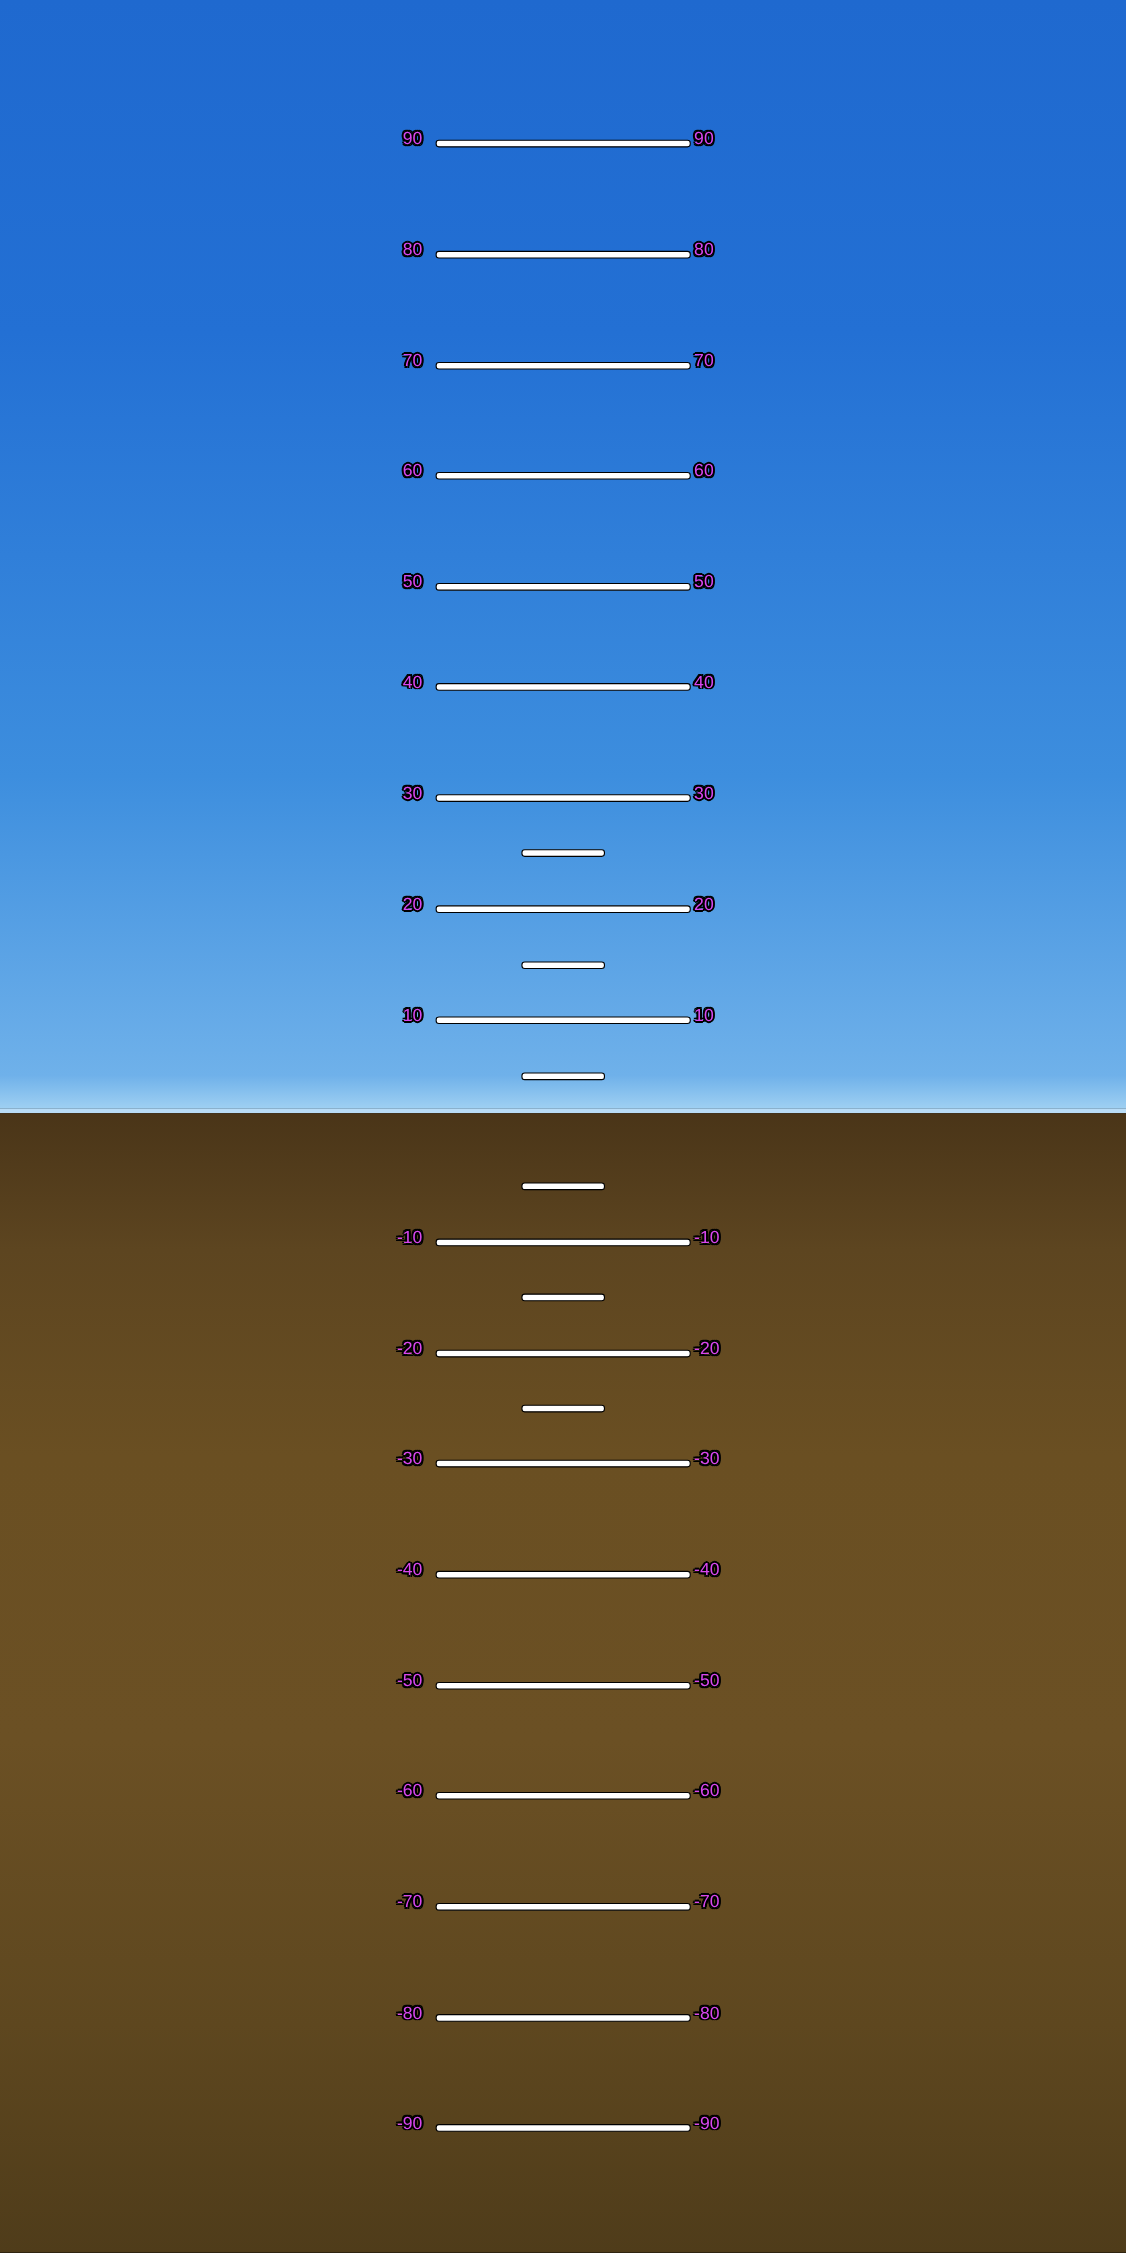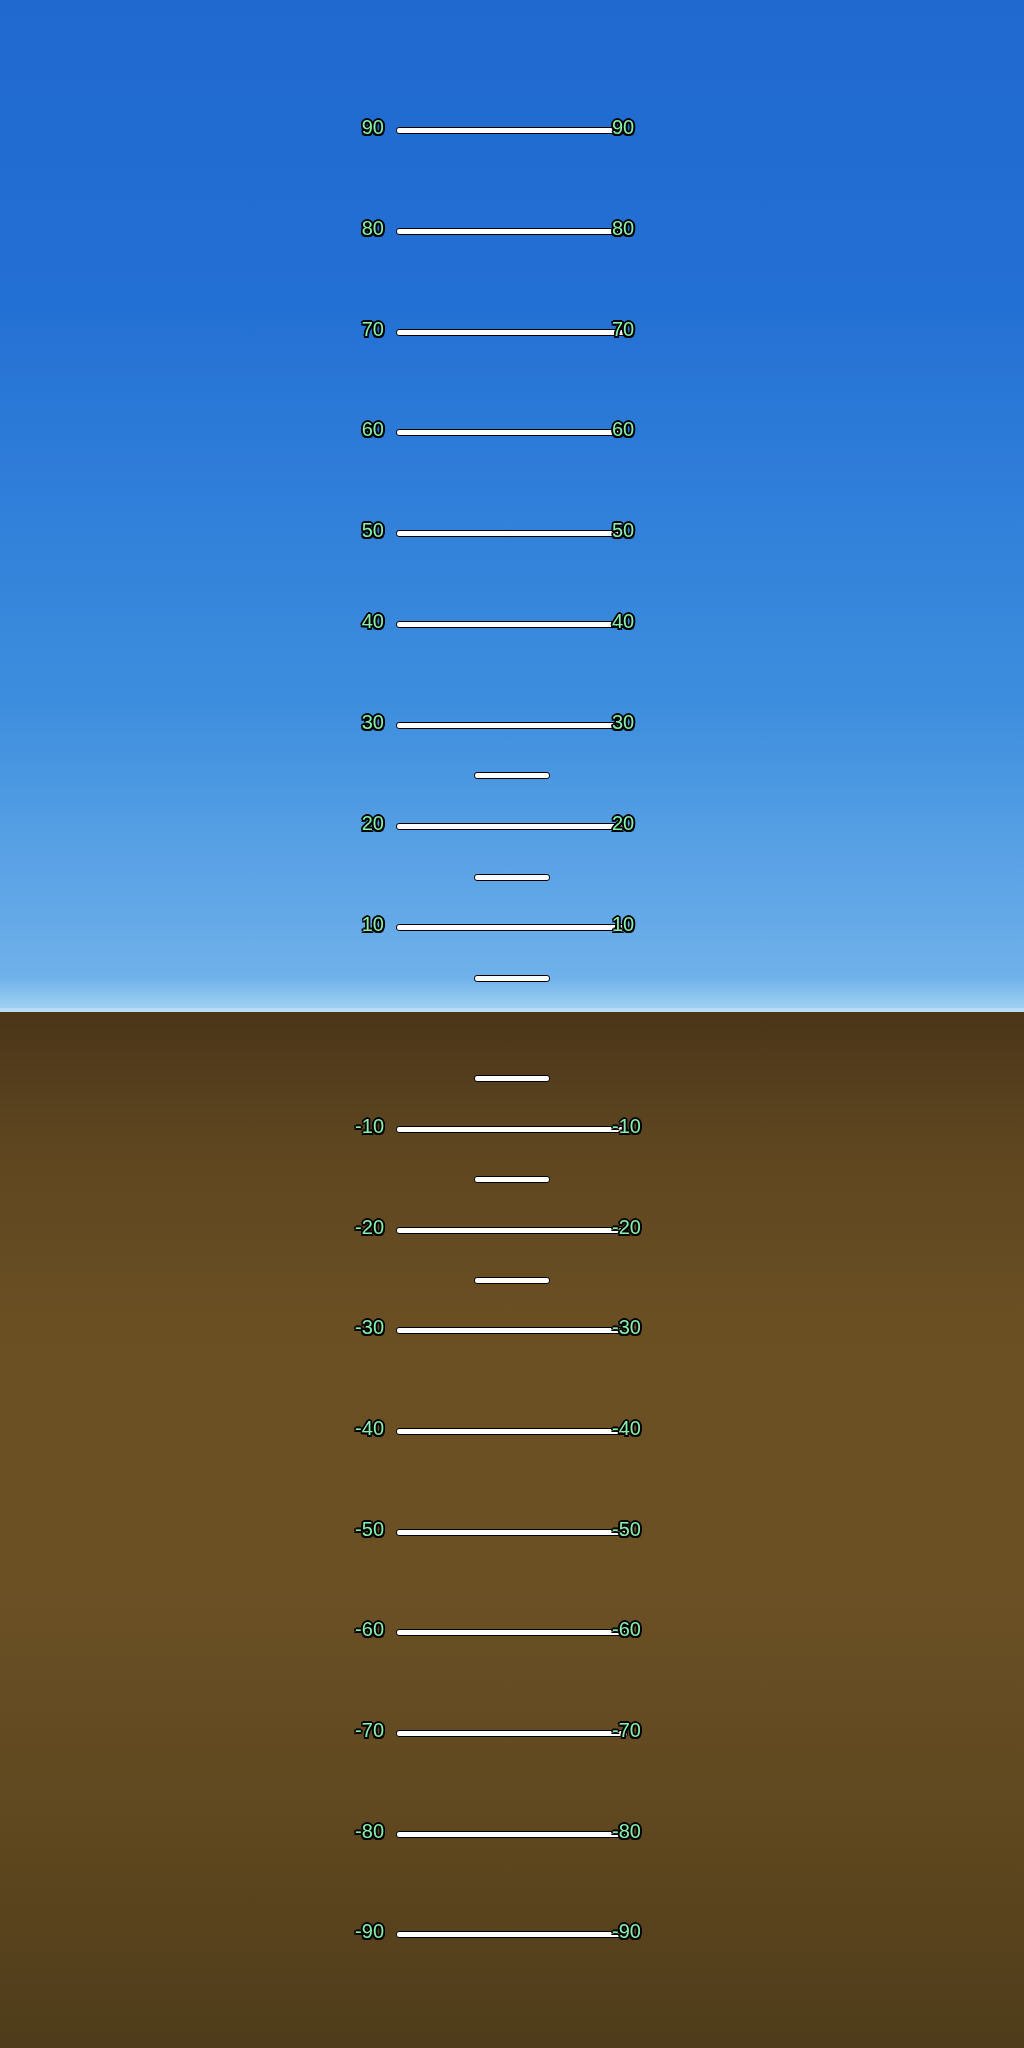--- a/index.html
+++ b/index.html
@@ -66,29 +66,30 @@
     left: 396px;
     width: 232px;
   }
   .rung.minor .bar {
     left: 474px;
     width: 76px;
   }
   .lbl {
     position: absolute;
     top: -14px;
-    font-size: 20px;
+    font-size: 16px;
     line-height: 20px;
-    color: #86efac;
+    color: #d946ef;
     white-space: nowrap;
     text-shadow:
       -1.5px -1.5px 0 #000, 1.5px -1.5px 0 #000,
       -1.5px  1.5px 0 #000, 1.5px  1.5px 0 #000,
        0 -1.8px 0 #000, 0 1.8px 0 #000,
       -1.8px 0 0 #000, 1.8px 0 0 #000;
+    margin-left: 19px;
   }
   .lbl.left  { right: 640px; text-align: right; }
   .lbl.right { left: 612px; text-align: left; }
 </style>
 </head>
 <body>
 
 <div id="scene">
   <div id="sky" class="bg-half" style="height: 1008px;"></div>
   <div id="horizon-line" style="top: 1008px;"></div>

